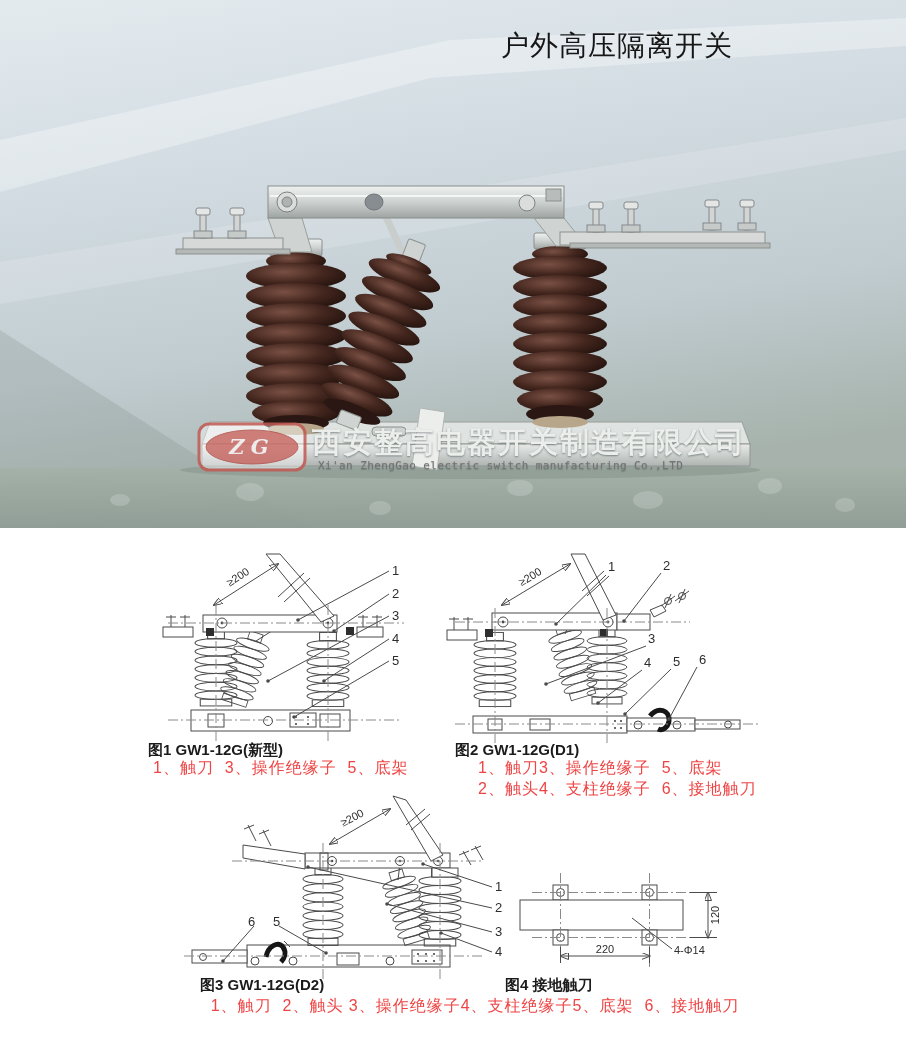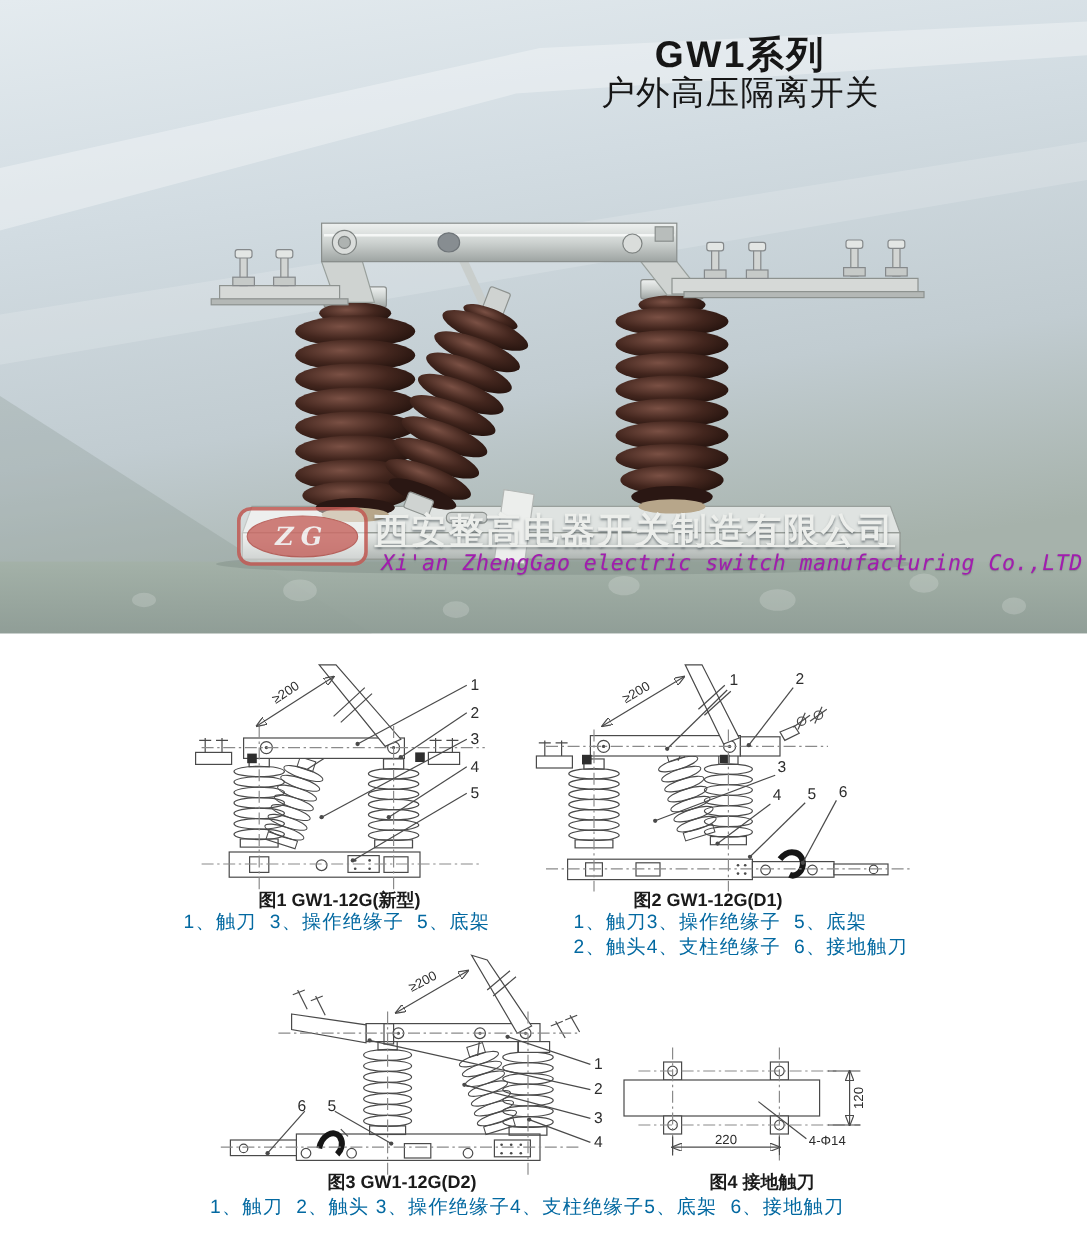--- a/index.html
+++ b/index.html
@@ -5,36 +5,36 @@
   html,body{margin:0;padding:0;background:#fff;}
   #page{position:relative;width:906px;height:1047px;background:#fff;overflow:hidden;
         font-family:"Liberation Sans", sans-serif;}
   
   #photo{position:absolute;left:0;top:0;width:906px;height:528px;}
   #title{position:absolute;left:462px;top:30px;width:310px;text-align:center;color:#161616;}
   #title .t1{font-size:31px;font-weight:700;letter-spacing:2px;line-height:32px;}
   #title .t2{font-size:28px;font-weight:400;letter-spacing:1px;line-height:32px;}
   #logo{position:absolute;left:196px;top:420px;width:112px;height:54px;opacity:.85;}
   #companyCn{position:absolute;left:312px;top:423px;font-size:29px;font-weight:700;
-             letter-spacing:2px;color:#eceeeb;text-shadow:0 1px 2px rgba(70,80,85,.6);white-space:pre;text-decoration:underline;}
-  #companyEn{position:absolute;left:318px;top:459px;font-size:18px;letter-spacing:.4px;
-             font-family:"DejaVu Sans Mono", monospace;color:#a21caf;
-             text-shadow:0 1px 1px rgba(90,100,100,.5);white-space:pre;font-style:italic;}
+             letter-spacing:2px;color:#eceeeb;text-shadow:0 1px 2px rgba(70,80,85,.6);white-space:pre;}
+  #companyEn{position:absolute;left:318px;top:459px;font-size:11px;letter-spacing:.4px;
+             font-family:"DejaVu Sans Mono", monospace;color:#737373;
+             text-shadow:0 1px 1px rgba(90,100,100,.5);white-space:pre;}
   
   .fig{position:absolute;}
   .fig line,.fig rect,.fig ellipse,.fig circle,.fig polygon,.fig polyline,.fig path{stroke:#4a4a4a;stroke-width:1;fill:none;}
   .fig .wh{fill:#fff;}
   .fig .blk{fill:#2e2e2e;stroke:none;}
   .fig .dot{fill:#4a4a4a;stroke:none;}
   .fig .cl{stroke:#8a8a8a;stroke-dasharray:10 3 2 3;}
   .fig .gnd{stroke:#161616;stroke-width:5;}
   .fig text{stroke:none;fill:#2d2d2d;font-family:"Liberation Sans",sans-serif;font-size:13px;}
   .fig text.dim{font-size:11px;}
-  .cap{position:absolute;font-weight:700;font-size:15px;color:#1b1b1b;text-align:center;white-space:pre;}
-  .leg{position:absolute;font-size:16px;color:#0369a1;white-space:pre;letter-spacing:1px;}
+  .cap{position:absolute;font-weight:700;font-size:15px;color:#1b1b1b;white-space:pre;}
+  .leg{position:absolute;font-size:16px;color:#ef4444;white-space:pre;letter-spacing:1px;}
 </style>
 </head>
 <body>
 
 <div id="page">
 
   <div id="photo">
     <svg width="906" height="528" viewBox="0 0 906 528">
       <defs>
         <linearGradient id="sky" x1="0" y1="0" x2="0.25" y2="1">
@@ -178,21 +178,20 @@
             <rect x="703" y="223" width="18" height="7" fill="#c6cac8" stroke="#85898b"></rect>
             <rect x="744" y="206" width="6" height="24" fill="#d2d5d3" stroke="#85898b"></rect>
             <rect x="740" y="200" width="14" height="7" rx="2" fill="#e3e6e4" stroke="#85898b"></rect>
             <rect x="738" y="223" width="18" height="7" fill="#c6cac8" stroke="#85898b"></rect>
           </g>
         </g>
       </g>
     </svg>
 
     <div id="title">
-      <div class="t1">GW1系列</div>
       <div class="t2">户外高压隔离开关</div>
     </div>
 
     <svg id="logo" viewBox="0 0 112 54">
       <rect x="3" y="4" width="106" height="46" rx="10" fill="rgba(255,255,255,0.5)" stroke="#c25a54" stroke-width="3"></rect>
       <ellipse cx="56" cy="27" rx="46" ry="17" fill="#cb6d68" stroke="#b5524c"></ellipse>
       <text x="56" y="34" text-anchor="middle" font-size="21" font-style="italic" font-weight="700" font-family="DejaVu Serif, serif" fill="#f4efef" letter-spacing="6">ZG</text>
     </svg>
     <div id="companyCn">西安整高电器开关制造有限公司</div>
     <div id="companyEn">Xi'an ZhengGao electric switch manufacturing Co.,LTD</div>
@@ -500,14 +499,14 @@
   <div class="cap" style="left:148px;top:741px;width:270px">图1 GW1-12G(新型)</div>
   <div class="leg" style="left:153px;top:758px">1、触刀  3、操作绝缘子  5、底架</div>
 
   <div class="cap" style="left:455px;top:741px;width:270px">图2 GW1-12G(D1)</div>
   <div class="leg" style="left:478px;top:758px">1、触刀3、操作绝缘子  5、底架</div>
   <div class="leg" style="left:478px;top:779px">2、触头4、支柱绝缘子  6、接地触刀</div>
 
   <div class="cap" style="left:200px;top:976px;width:270px">图3 GW1-12G(D2)</div>
   <div class="cap" style="left:505px;top:976px;width:260px">图4 接地触刀</div>
 
-  <div class="leg" style="left:175px;top:996px;width:600px;">1、触刀  2、触头 3、操作绝缘子4、支柱绝缘子5、底架  6、接地触刀</div>
+  <div class="leg" style="left:175px;top:996px;width:600px;text-align:center">1、触刀  2、触头 3、操作绝缘子4、支柱绝缘子5、底架  6、接地触刀</div>
 </div>
 
 </body></html>

